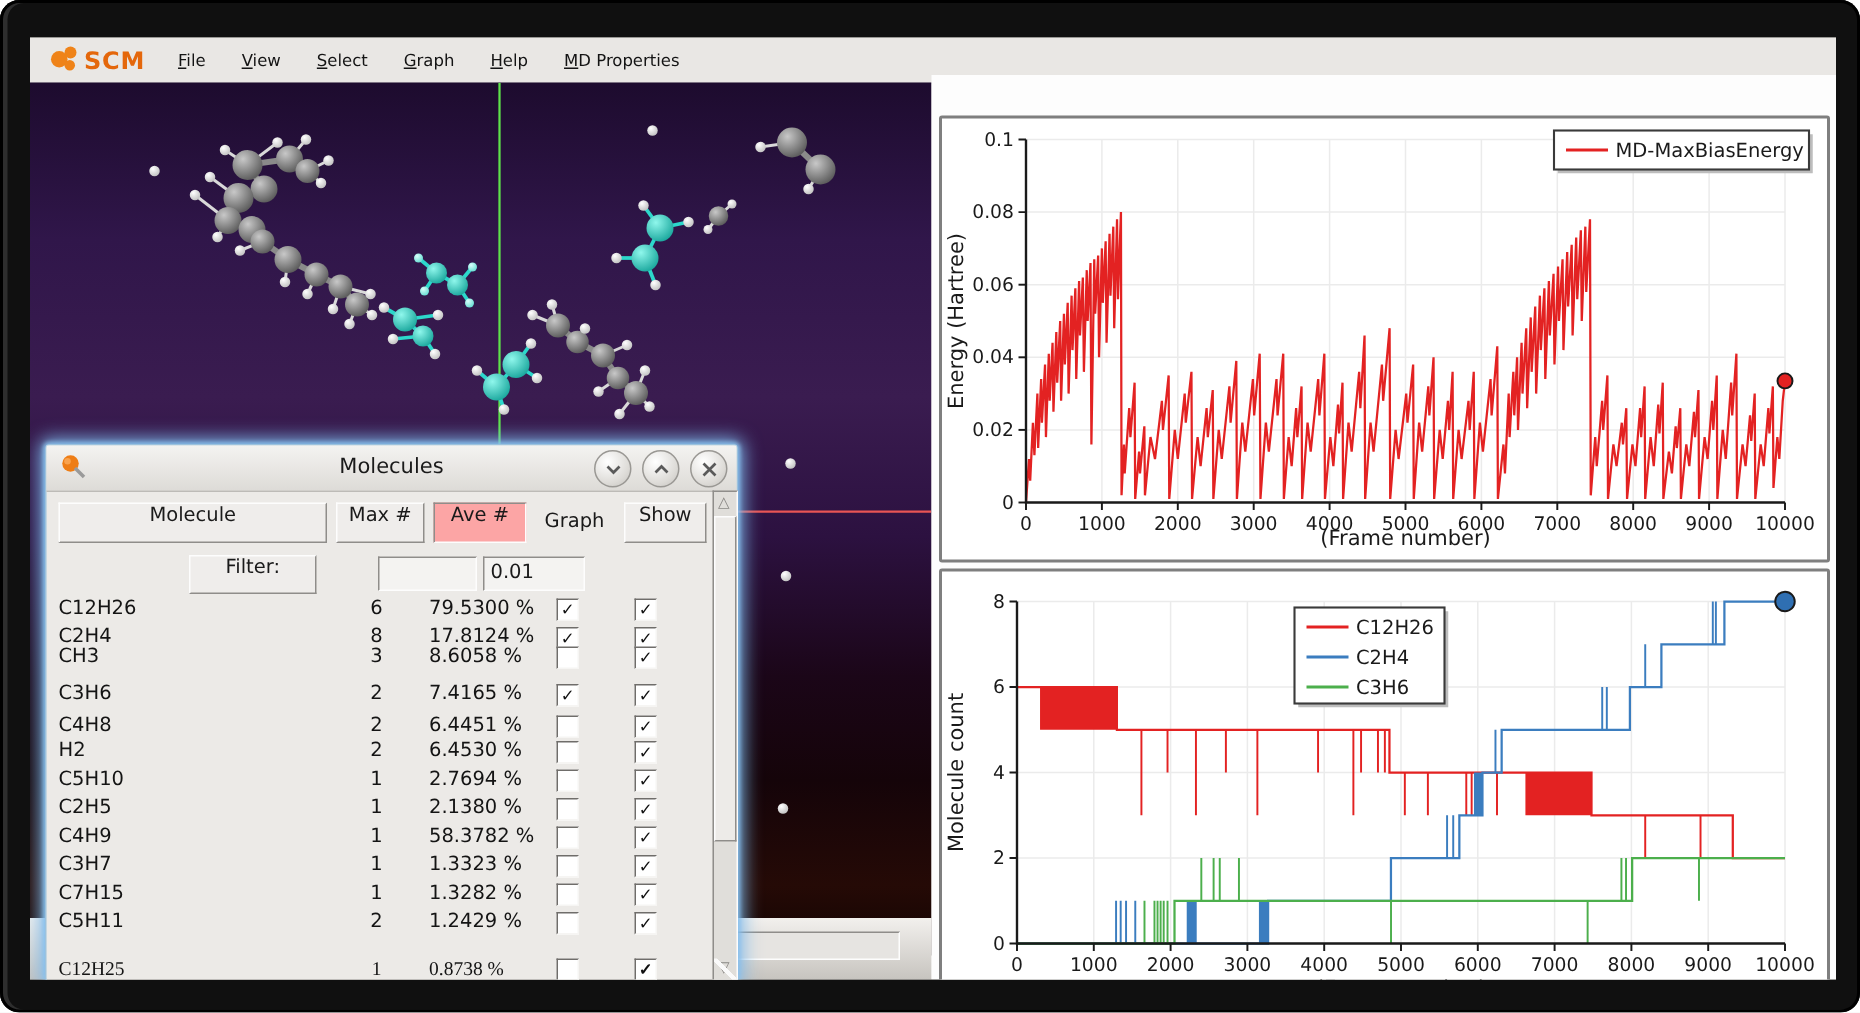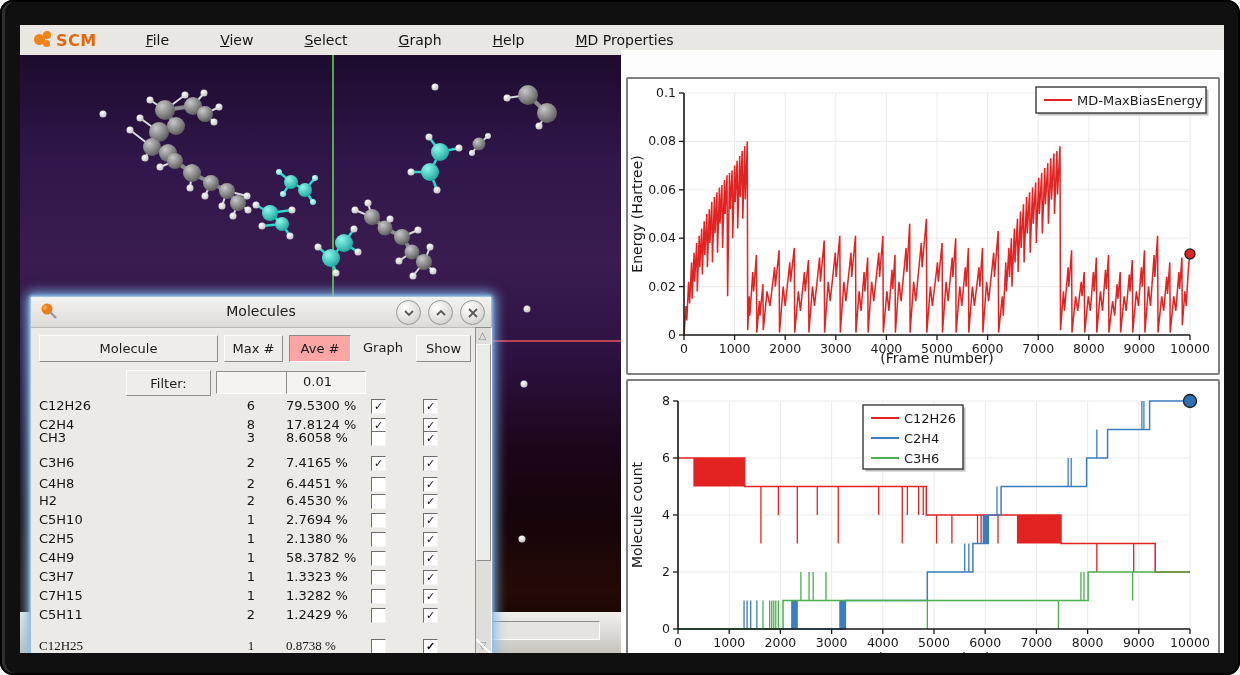--- a/index.html
+++ b/index.html
@@ -8,21 +8,21 @@
          box-shadow:inset 0 0 0 2px #000, inset 3px 0 0 2px #2e2e2e;}
   .content{position:absolute;left:20px;top:25px;width:1204px;height:628px;background:#e9e7e4;overflow:hidden;}
 
   
   .menubar{position:absolute;left:0;top:0;width:1204px;height:30px;background:#e9e7e4;
            border-bottom:1px solid #cfcdc9;display:flex;align-items:center;}
   .logo{display:flex;align-items:center;margin-left:14px;margin-right:22px;}
   .logo-dots{position:relative;width:22px;height:20px;}
   .logo-dots i{position:absolute;border-radius:50%;background:#ef8318;}
   .logo-text{color:#e4670b;font-weight:bold;font-size:16px;letter-spacing:.5px;}
-  .menu-item{font-size:14px;color:#141414;margin-right:24px;cursor:default;margin-left:27px;}
+  .menu-item{font-size:11px;color:#141414;margin-right:24px;cursor:default;}
   .menu-item .accel{text-decoration:underline;}
 
   
   .viewer{position:absolute;left:0;top:30px;width:601px;height:582px;
           background:linear-gradient(180deg,#1d0b2e 0%,#30164a 18%,#3a1c50 36%,#2c1140 52%,
                        #1b0618 68%,#150409 80%,#250a06 92%,#120402 100%);overflow:hidden;}
   .viewer svg{position:absolute;left:0;top:0;}
 
   
   .sliderstrip{position:absolute;left:0;top:587px;width:601px;height:41px;
@@ -50,24 +50,24 @@
           box-shadow:0 0 12px 4px rgba(125,185,235,.9), 0 0 3px 1px rgba(160,205,240,.9);}
   .titlebar{position:absolute;left:0;top:0;width:100%;height:30px;
             background:linear-gradient(180deg,#f4f3f1,#dddbd7);border-bottom:1px solid #bdbbb7;}
   .titlebar .ttl{position:absolute;left:0;right:0;top:6px;text-align:center;font-size:14px;color:#1a1a1a;}
   .ticon{position:absolute;left:8px;top:5px;}
   .winbtns{position:absolute;right:6px;top:3px;display:flex;gap:7px;}
   .rbtn{width:23px;height:23px;border-radius:50%;border:1px solid #9a9894;
         background:radial-gradient(circle at 35% 30%,#ffffff,#dddbd7 65%,#c4c2be);
         display:flex;align-items:center;justify-content:center;}
   .btn{position:absolute;background:#efedeb;border:1px solid;border-color:#fdfdfd #8f8d8a #8f8d8a #fdfdfd;
-       font-size:13px;color:#1a1a1a;display:flex;align-items:center;justify-content:center;}
+       font-size:13px;color:#1a1a1a;display:flex;align-items:flex-start;justify-content:center;}
   .btn.pressed{background:#fca5a5;border-color:#8f8d8a #fdfdfd #fdfdfd #8f8d8a;}
   .field{position:absolute;background:#f4f3f1;border:1px solid;border-color:#8f8d8a #fdfdfd #fdfdfd #8f8d8a;
-         font-size:13px;color:#1a1a1a;padding:2px 0 0 16px;}
+         font-size:13px;color:#1a1a1a;padding:2px 0 0 4px;margin-left:36px;}
   .hdr-label{position:absolute;font-size:13px;color:#1a1a1a;}
   .mtable{position:absolute;left:0;top:98px;width:440px;height:252px;}
   .mrow{position:absolute;left:0;width:440px;height:19px;font-size:13px;color:#141414;}
   .mrow .nm{position:absolute;left:8px;top:1px;}
   .mrow .mx{position:absolute;left:205px;width:30px;top:1px;text-align:center;}
   .mrow .av{position:absolute;left:255px;top:1px;}
   .cb{position:absolute;top:2px;width:13px;height:13px;background:#fff;border:1px solid;
       border-color:#6f6d6a #f6f5f3 #f6f5f3 #6f6d6a;display:flex;align-items:center;justify-content:center;}
   .cb span{font-size:11px;font-weight:bold;color:#101010;margin-top:-1px;}
   .sb{position:absolute;left:444px;top:30px;width:15px;height:325px;background:#e0deda;

